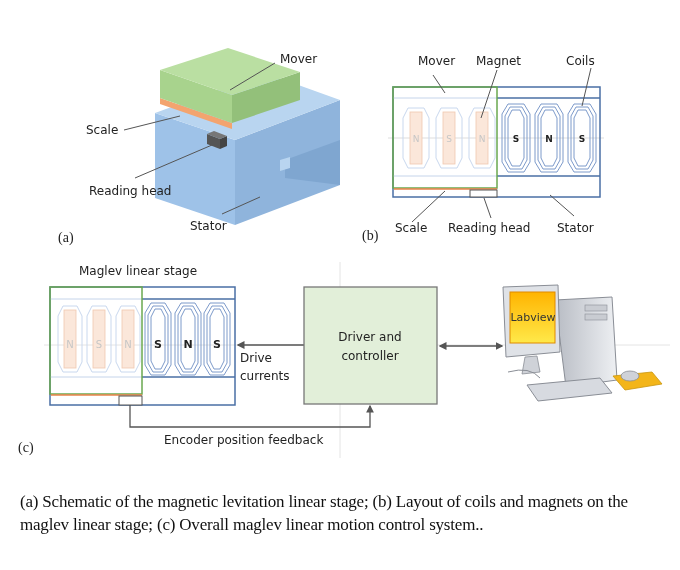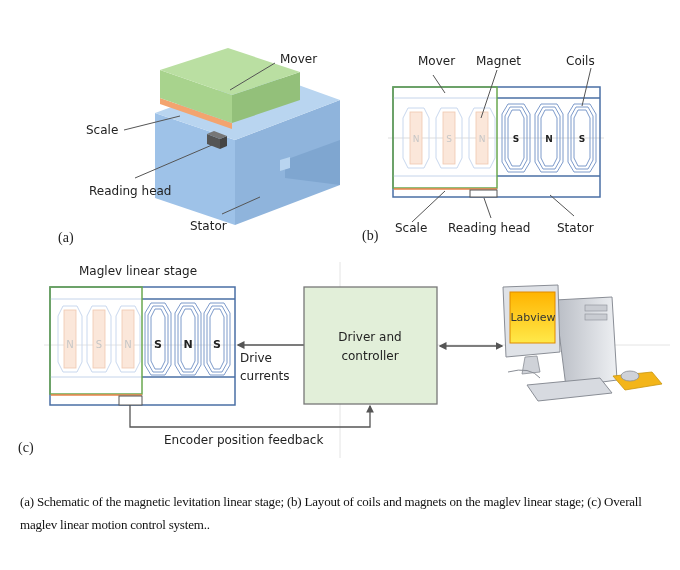--- a/index.html
+++ b/index.html
@@ -1,20 +1,20 @@
 <!DOCTYPE html>
 <html><head>
 <meta charset="utf-8">
 <style>
   html, body { margin:0; padding:0; background:#ffffff; }
   body { width:680px; height:570px; position:relative; overflow:hidden; font-family:"Liberation Sans", sans-serif; }
   svg { position:absolute; left:0; top:0; }
   .lbl { font-family:"DejaVu Sans", sans-serif; font-size:12px; fill:#222; }
   .panel { font-family:"Liberation Serif", serif; font-size:14px; fill:#222; }
-  .caption { position:absolute; left:20px; top:490px; width:650px; font-family:"Liberation Serif", serif; font-size:13px; line-height:23px; color:#111; letter-spacing:-0.2px; }
+  .caption { position:absolute; left:20px; top:490px; width:650px; font-family:"Liberation Serif", serif; font-size:17px; line-height:23px; color:#111; letter-spacing:-0.2px; }
 </style>
 </head>
 <body>
 
 <svg width="680" height="570" viewBox="0 0 680 570">
   <defs>
     <marker id="arr" markerWidth="6" markerHeight="6" refX="5" refY="3" orient="auto">
       <path d="M0,0 L6,3 L0,6 z" fill="#555"></path>
     </marker>
     <marker id="arrs" markerWidth="6" markerHeight="6" refX="1" refY="3" orient="auto">

